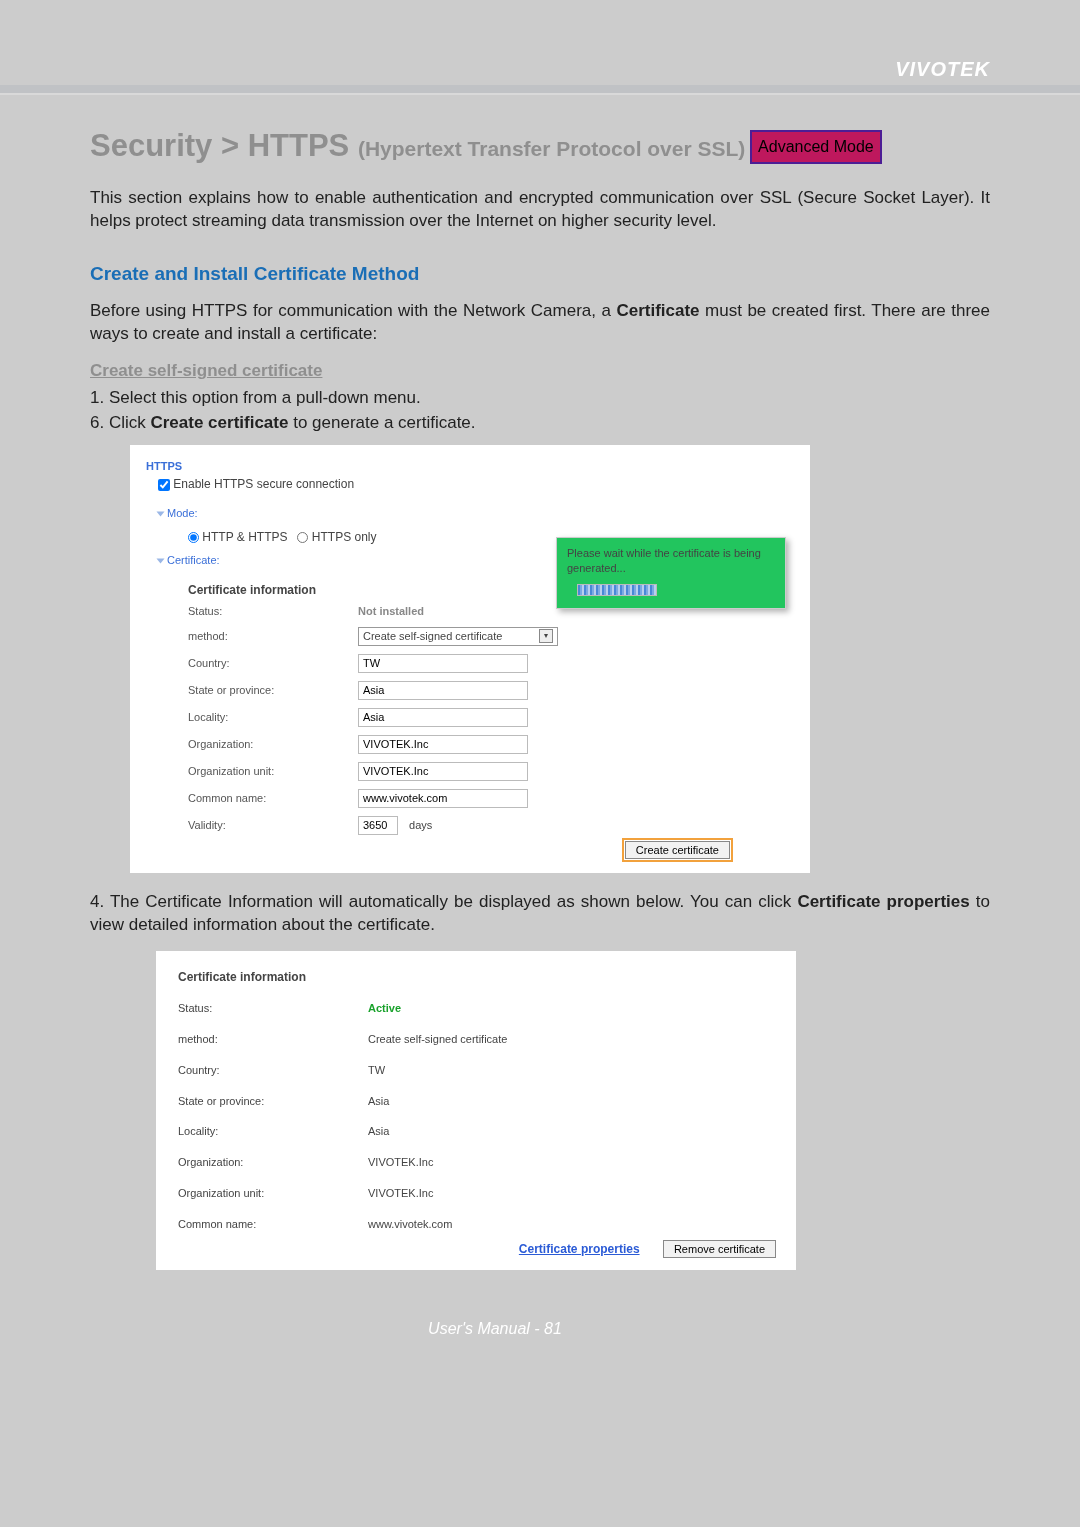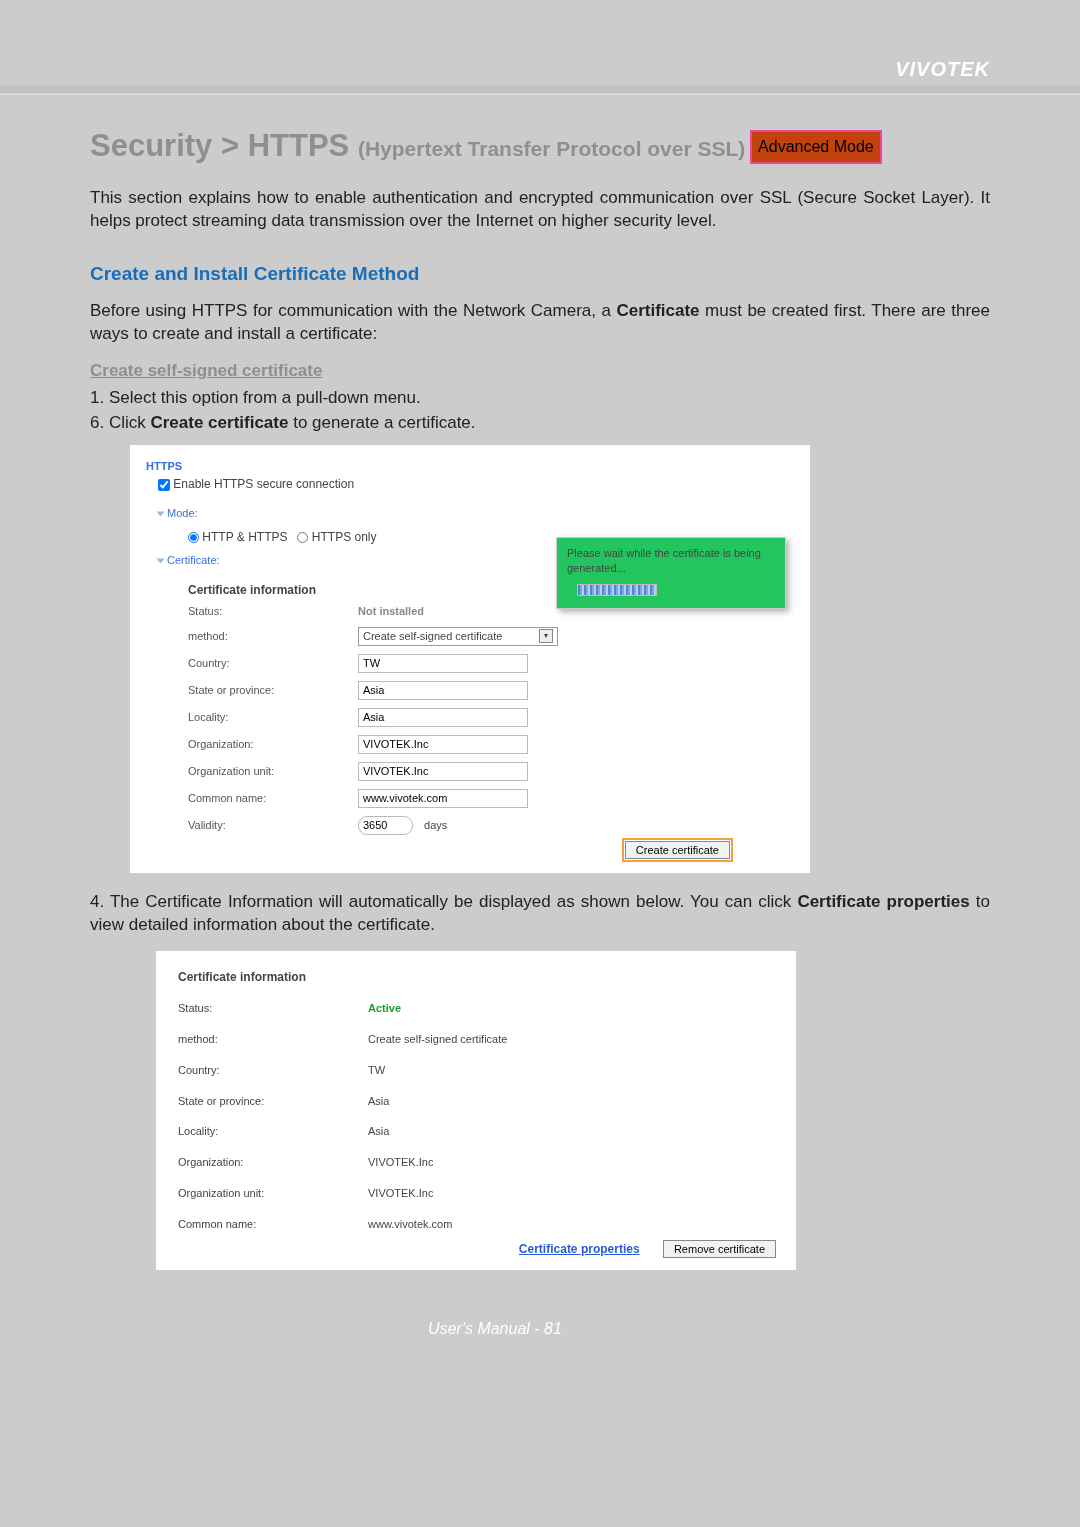--- a/index.html
+++ b/index.html
@@ -41,22 +41,22 @@
     font-size: 31px;
     font-weight: bold;
   }
   .title-sub {
     color: #8f8f8f;
     font-size: 21px;
     font-weight: bold;
   }
   .mode-badge {
     display: inline-block;
-    background: #c2410c;
-    border: 2px solid #ec4899;
+    background: #be185d;
+    border: 2px solid #4c1d95;
     color: #000;
     font-size: 16px;
     padding: 4px 6px;
     vertical-align: 4px;
     font-weight: normal;
   }
   .intro { text-align: justify; margin-bottom: 28px; }
   .section-head {
     color: #1a6eb6;
     font-weight: bold;
@@ -129,21 +129,21 @@
   }
   .form-grid .lbl { color: #555; }
   .form-grid .val-static { color: #888; font-weight: bold; }
   .txt-input {
     width: 170px;
     border: 1px solid #bbb;
     padding: 2px 4px;
     font-size: 11px;
     height: 19px;
   }
-  .txt-input.short { width: 55px; border-radius: 9px; }
+  .txt-input.short { width: 40px; }
   .select-box {
     width: 200px;
     border: 1px solid #999;
     padding: 1px 4px;
     font-size: 11px;
     height: 19px;
     display: inline-flex;
     justify-content: space-between;
     align-items: center;
     background: #fff;

